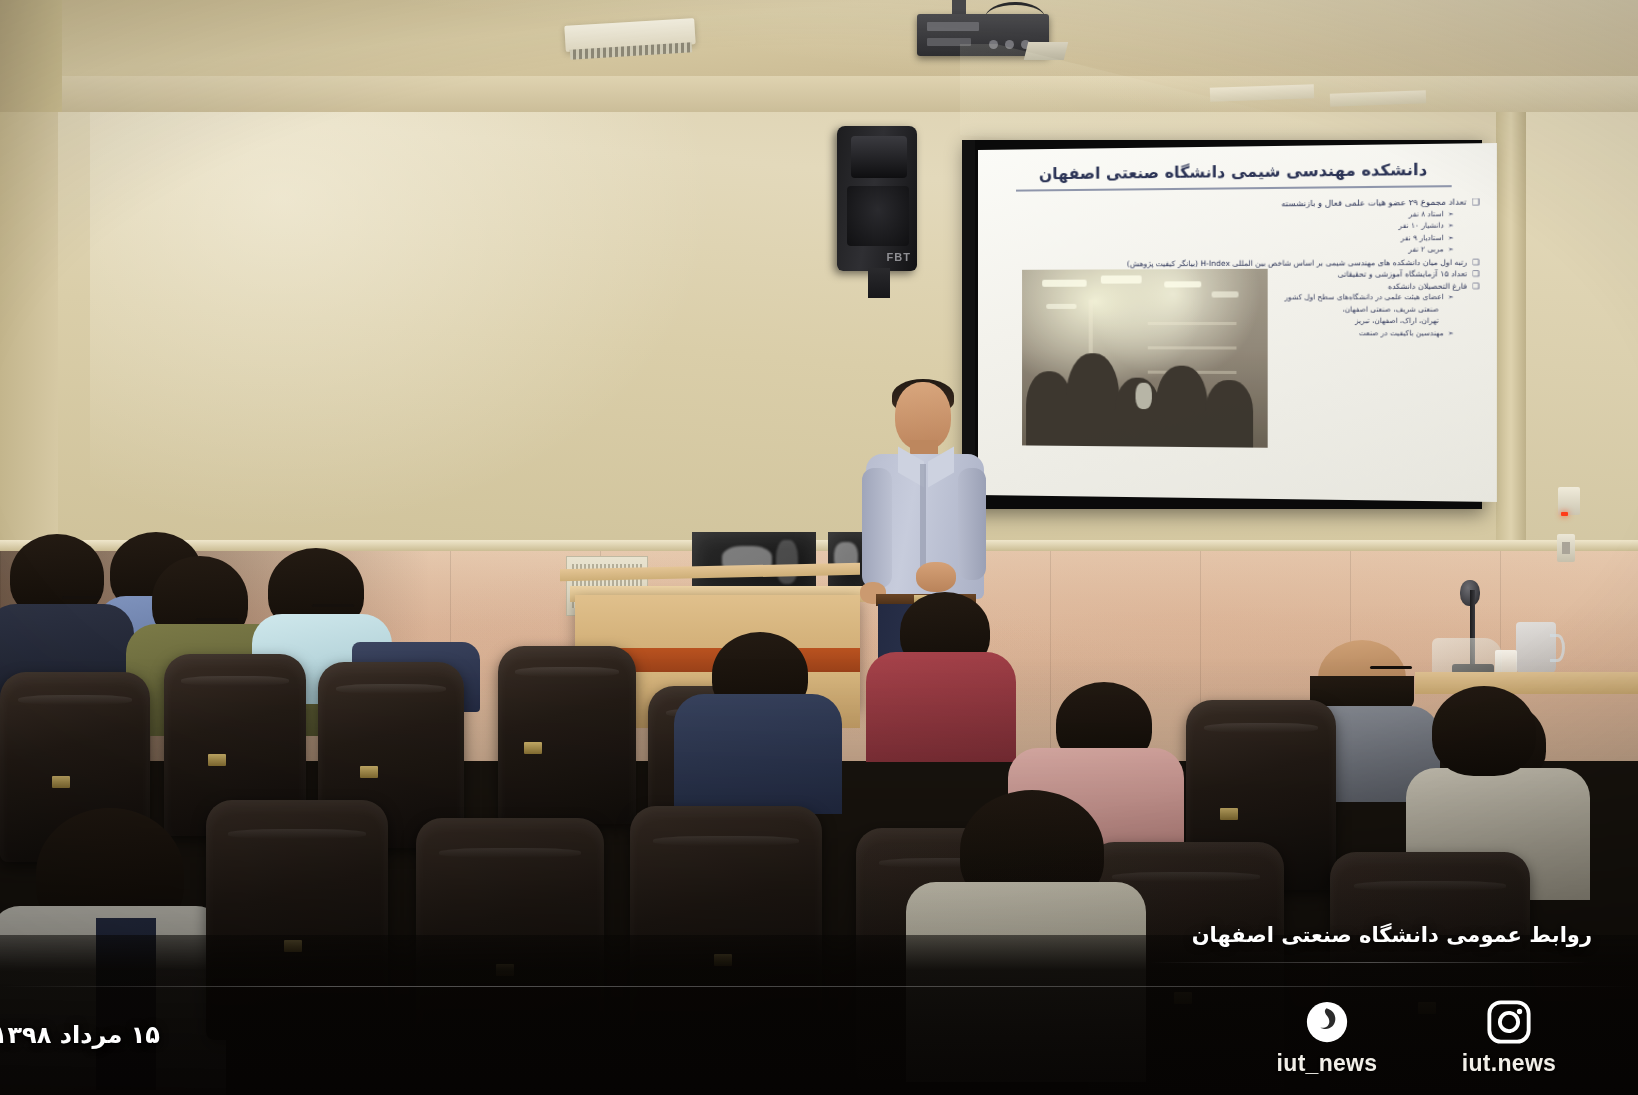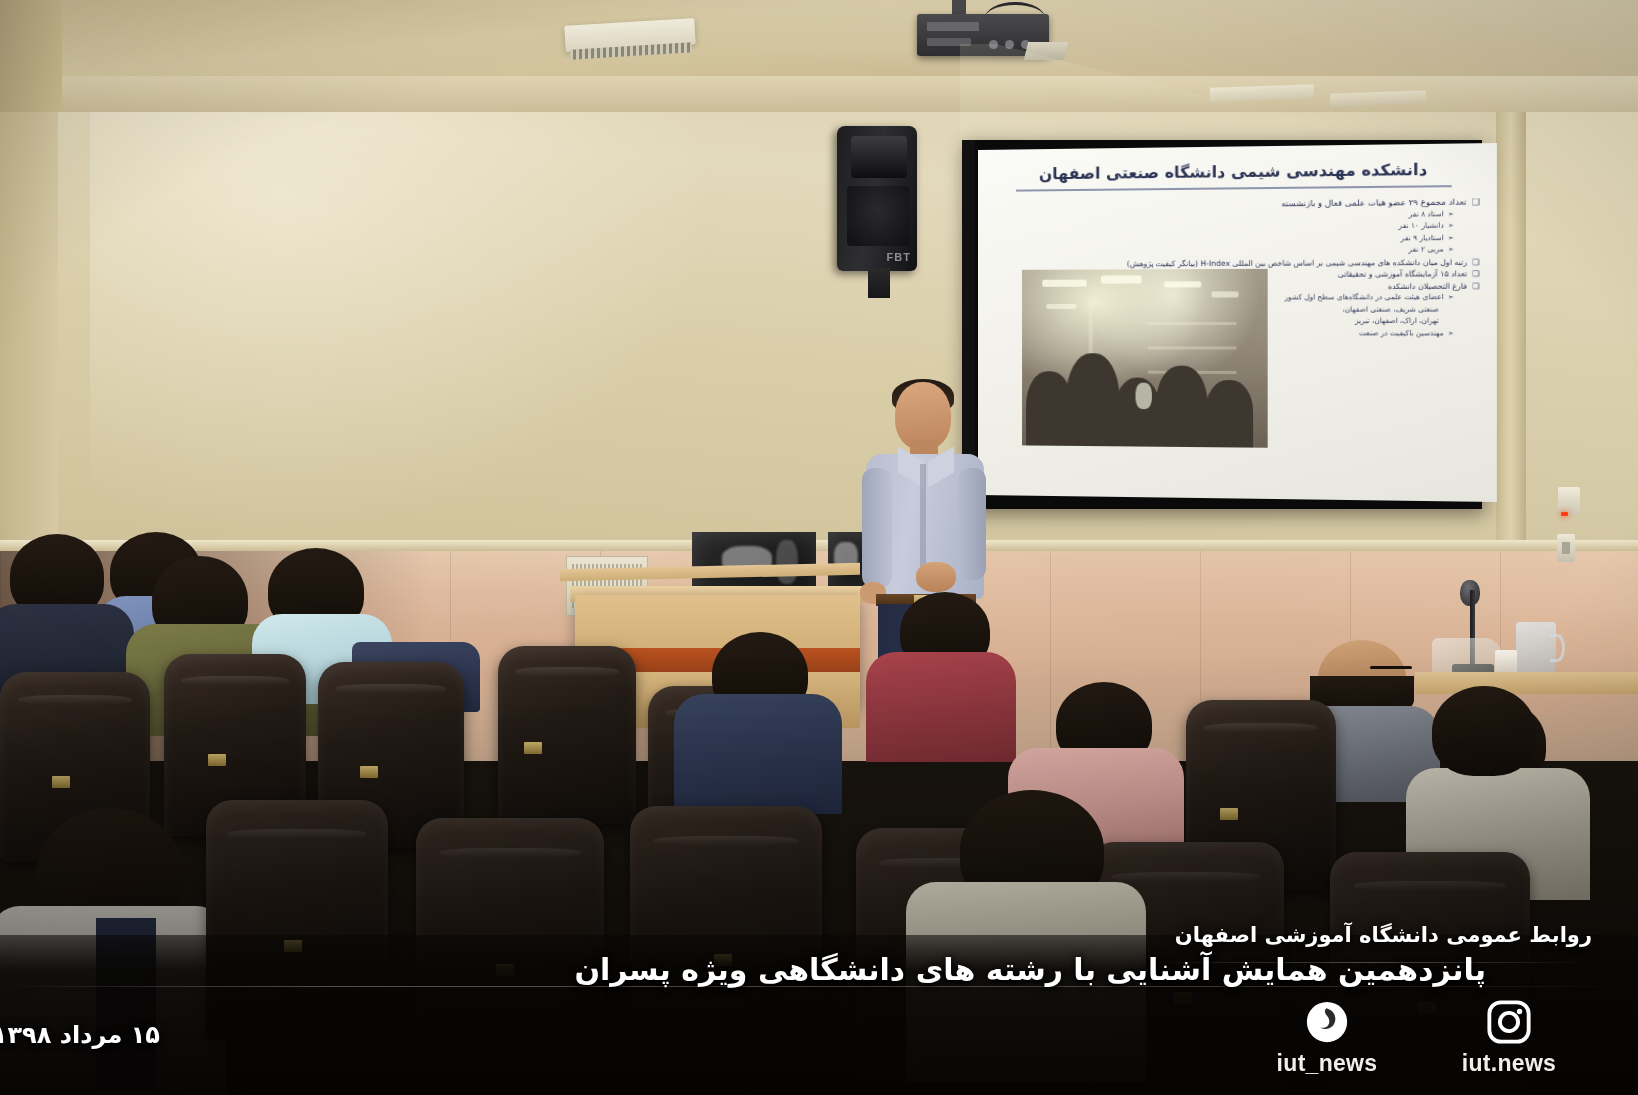--- a/index.html
+++ b/index.html
@@ -719,22 +719,21 @@
   <div class="body" style="left:906px; top:882px; width:240px; height:200px; background:linear-gradient(170deg,#f0ead6,#cbc4ad);"></div>
 
   <div class="head" style="left:1432px; top:686px; width:104px; height:90px;"></div>
 
   <div class="vignette"></div>
 
   <div class="overlay-bar"></div>
   <div class="overlay-hairline"></div>
   <div class="overlay-hairline2"></div>
 
-  <div class="ov-org">روابط عمومی دانشگاه آموزشی اصفهان</div>
-  <div class="ov-title">پانزدهمین همایش آشنایی با رشته های دانشگاهی ویژه پسران</div>
+  <div class="ov-org">روابط عمومی دانشگاه صنعتی اصفهان</div>
   <div class="ov-date">۱۵ مرداد ۱۳۹۸</div>
 
   <div class="socials">
 
     <div class="social">
       <svg class="ic" viewBox="0 0 48 48">
         <rect x="3.5" y="3.5" width="41" height="41" rx="12" ry="12" fill="none" stroke="#ffffff" stroke-width="4"></rect>
         <circle cx="24" cy="24" r="9.5" fill="none" stroke="#ffffff" stroke-width="4"></circle>
         <circle cx="35" cy="13" r="2.8" fill="#ffffff"></circle>
       </svg>

